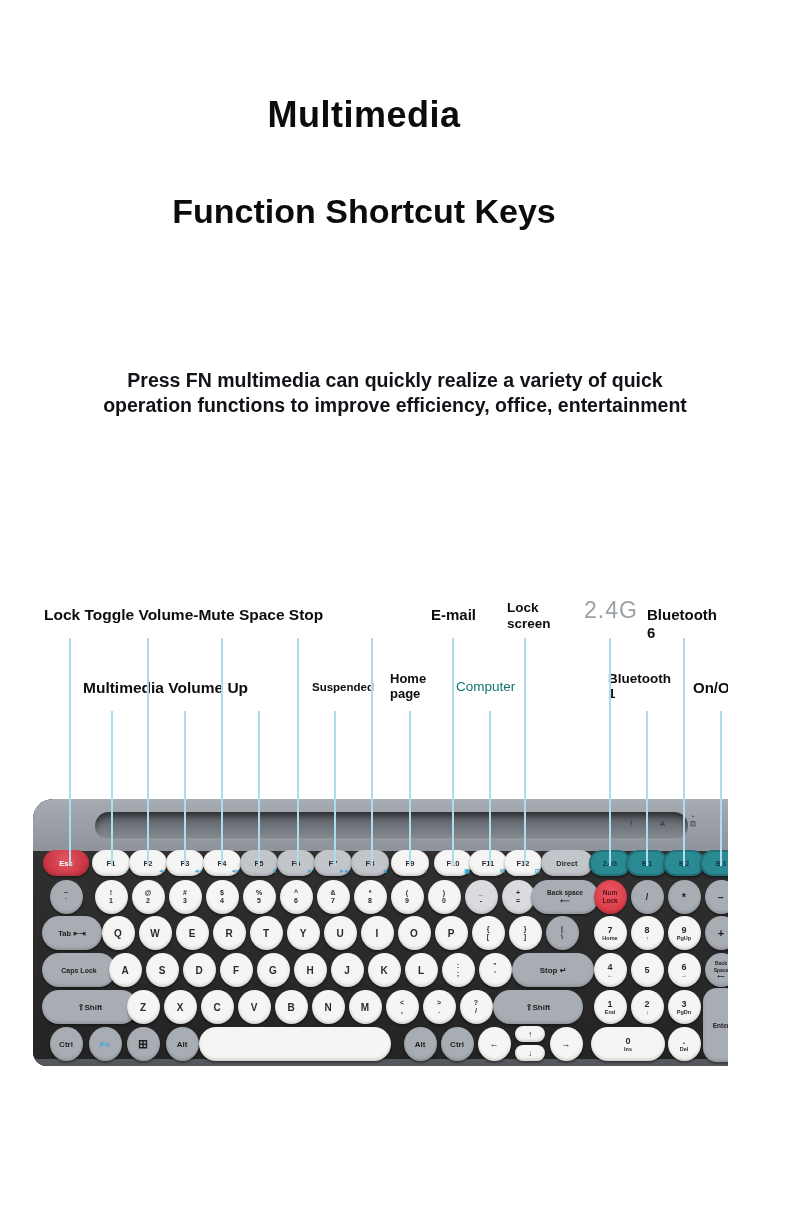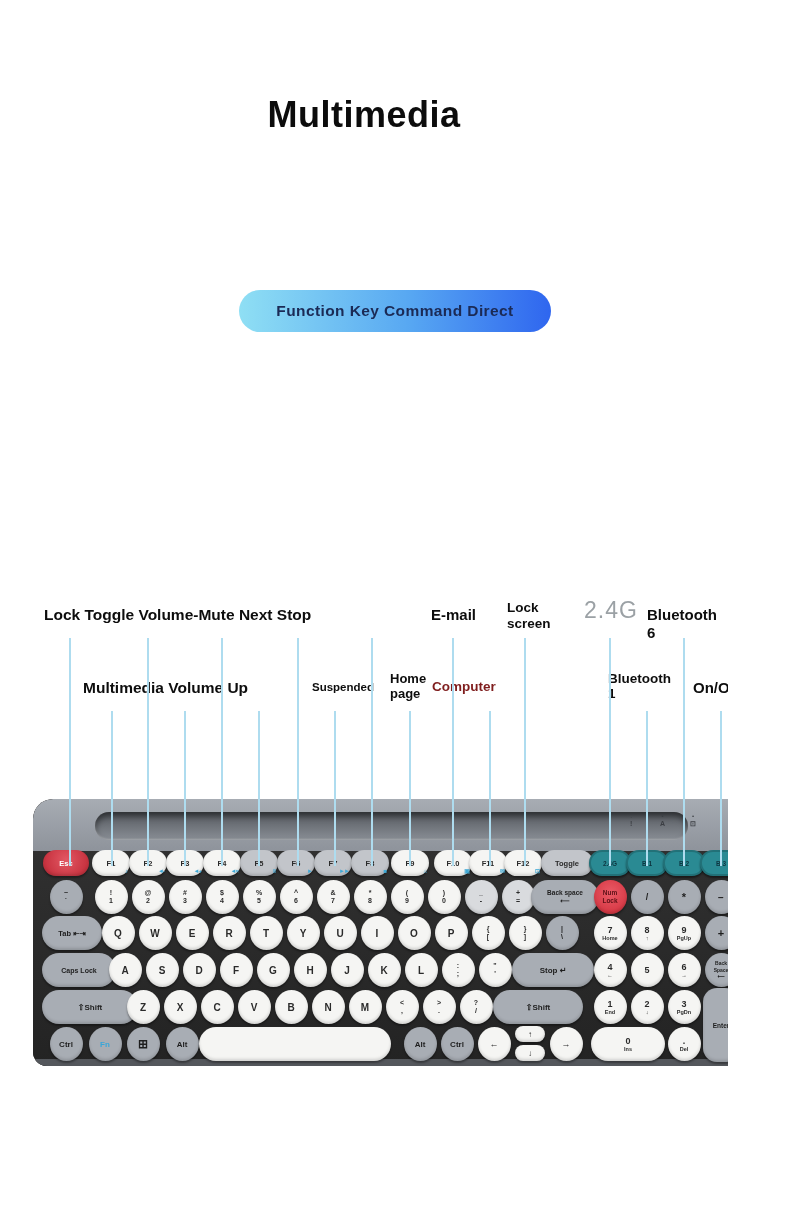--- a/index.html
+++ b/index.html
@@ -44,34 +44,35 @@
   .k-m{background:#a8adb4;color:#1e1e1e;}
   .k-r{background:radial-gradient(circle at 50% 38%,#e25763,#c83340 75%);color:#ffffff;}
   .k-n{background:radial-gradient(circle at 50% 38%,#ea5a66,#d63844 75%);color:#5c1016;}
   .k-t{background:#2a8a93;color:#0d3540;box-shadow:0 2px 2px rgba(0,0,0,.45), inset 0 0 0 2px rgba(0,0,0,.18);}
 </style>
 </head>
 <body>
 
 <div class="canvas">
   <div class="title">Multimedia</div>
-  <div class="badge">Function Key Command Direct</div>
+  <div class="subtitle">Function Shortcut Keys</div>
+  <div class="desc">Press FN multimedia can quickly realize a variety of quick operation functions to improve efficiency, office, entertainment</div>
 
   <div id="ann-layer">
-      <div class="ann-label" style="left: 44px; top: 606px; font-size: 15.5px; line-height: 18.5px; color: rgb(13, 13, 13); font-weight: 700; letter-spacing: 0px;">Lock Toggle Volume-Mute Next Stop</div>
+      <div class="ann-label" style="left: 44px; top: 606px; font-size: 15.5px; line-height: 18.5px; color: rgb(13, 13, 13); font-weight: 700; letter-spacing: 0px;">Lock Toggle Volume-Mute Space Stop</div>
       <div class="ann-label" style="left: 431px; top: 606px; font-size: 15px; line-height: 18px; color: rgb(13, 13, 13); font-weight: 700; letter-spacing: 0px;">E-mail</div>
       <div class="ann-label" style="left: 507px; top: 600px; font-size: 13.5px; line-height: 16px; color: rgb(13, 13, 13); font-weight: 700; letter-spacing: 0px;">Lock
 screen</div>
       <div class="ann-label" style="left: 584px; top: 597px; font-size: 23px; line-height: 26px; color: rgb(155, 161, 165); font-weight: 400; letter-spacing: 1px;">2.4G</div>
       <div class="ann-label" style="left: 647px; top: 606px; font-size: 15px; line-height: 18px; color: rgb(13, 13, 13); font-weight: 700; letter-spacing: 0px;">Bluetooth 6</div>
       <div class="ann-label" style="left: 83px; top: 679px; font-size: 15.5px; line-height: 18.5px; color: rgb(13, 13, 13); font-weight: 700; letter-spacing: 0px;">Multimedia Volume Up</div>
       <div class="ann-label" style="left: 312px; top: 680px; font-size: 11.5px; line-height: 14.5px; color: rgb(13, 13, 13); font-weight: 700; letter-spacing: 0px;">Suspended</div>
       <div class="ann-label" style="left: 390px; top: 671px; font-size: 13px; line-height: 15px; color: rgb(13, 13, 13); font-weight: 700; letter-spacing: 0px;">Home
 page</div>
-      <div class="ann-label" style="left: 432px; top: 679px; font-size: 13.5px; line-height: 16.5px; color: #7f1d1d; font-weight: 700; letter-spacing: 0px;">Computer</div>
+      <div class="ann-label" style="left: 456px; top: 679px; font-size: 13.5px; line-height: 16.5px; color: #0f766e; font-weight: 400; letter-spacing: 0px;">Computer</div>
       <div class="ann-label" style="left: 608px; top: 671px; font-size: 13.5px; line-height: 15px; color: rgb(13, 13, 13); font-weight: 700; letter-spacing: 0px;">Bluetooth
 1</div>
       <div class="ann-label" style="left: 693px; top: 679px; font-size: 15px; line-height: 18px; color: rgb(13, 13, 13); font-weight: 700; letter-spacing: 0px;">On/Off</div>
       <div class="ann-line" style="left: 69px; top: 638px; height: 228px; background: rgb(174, 220, 239);"></div>
       <div class="ann-line" style="left: 147px; top: 638px; height: 228px; background: rgb(174, 220, 239);"></div>
       <div class="ann-line" style="left: 221px; top: 638px; height: 228px; background: rgb(174, 220, 239);"></div>
       <div class="ann-line" style="left: 297px; top: 638px; height: 228px; background: rgb(174, 220, 239);"></div>
       <div class="ann-line" style="left: 371px; top: 638px; height: 228px; background: rgb(174, 220, 239);"></div>
       <div class="ann-line" style="left: 452px; top: 638px; height: 228px; background: rgb(174, 220, 239);"></div>
       <div class="ann-line" style="left: 524px; top: 638px; height: 228px; background: rgb(174, 220, 239);"></div>
@@ -151,21 +152,21 @@
       </div>
       <div class="key k-w" style="left: 436px; top: 51px; width: 38px; height: 26px; border-radius: 13px;">
         <span style="font-size: 7.5px;">F11</span>
         <span class="ic">✉</span>
       </div>
       <div class="key k-w" style="left: 471px; top: 51px; width: 38px; height: 26px; border-radius: 13px;">
         <span style="font-size: 7.5px;">F12</span>
         <span class="ic">⊡</span>
       </div>
       <div class="key k-g" style="left: 508px; top: 51px; width: 52px; height: 26px; border-radius: 13px;">
-        <span style="font-size: 7.5px;">Toggle</span>
+        <span style="font-size: 7.5px;">Direct</span>
       </div>
       <div class="key k-t" style="left: 556px; top: 51px; width: 42px; height: 26px; border-radius: 13px;">
         <span style="font-size: 6.5px;">2.4G</span>
       </div>
       <div class="key k-t" style="left: 593px; top: 51px; width: 42px; height: 26px; border-radius: 13px;">
         <span style="font-size: 6.5px;">B 1</span>
       </div>
       <div class="key k-t" style="left: 630px; top: 51px; width: 42px; height: 26px; border-radius: 13px;">
         <span style="font-size: 6.5px;">B 2</span>
       </div>

